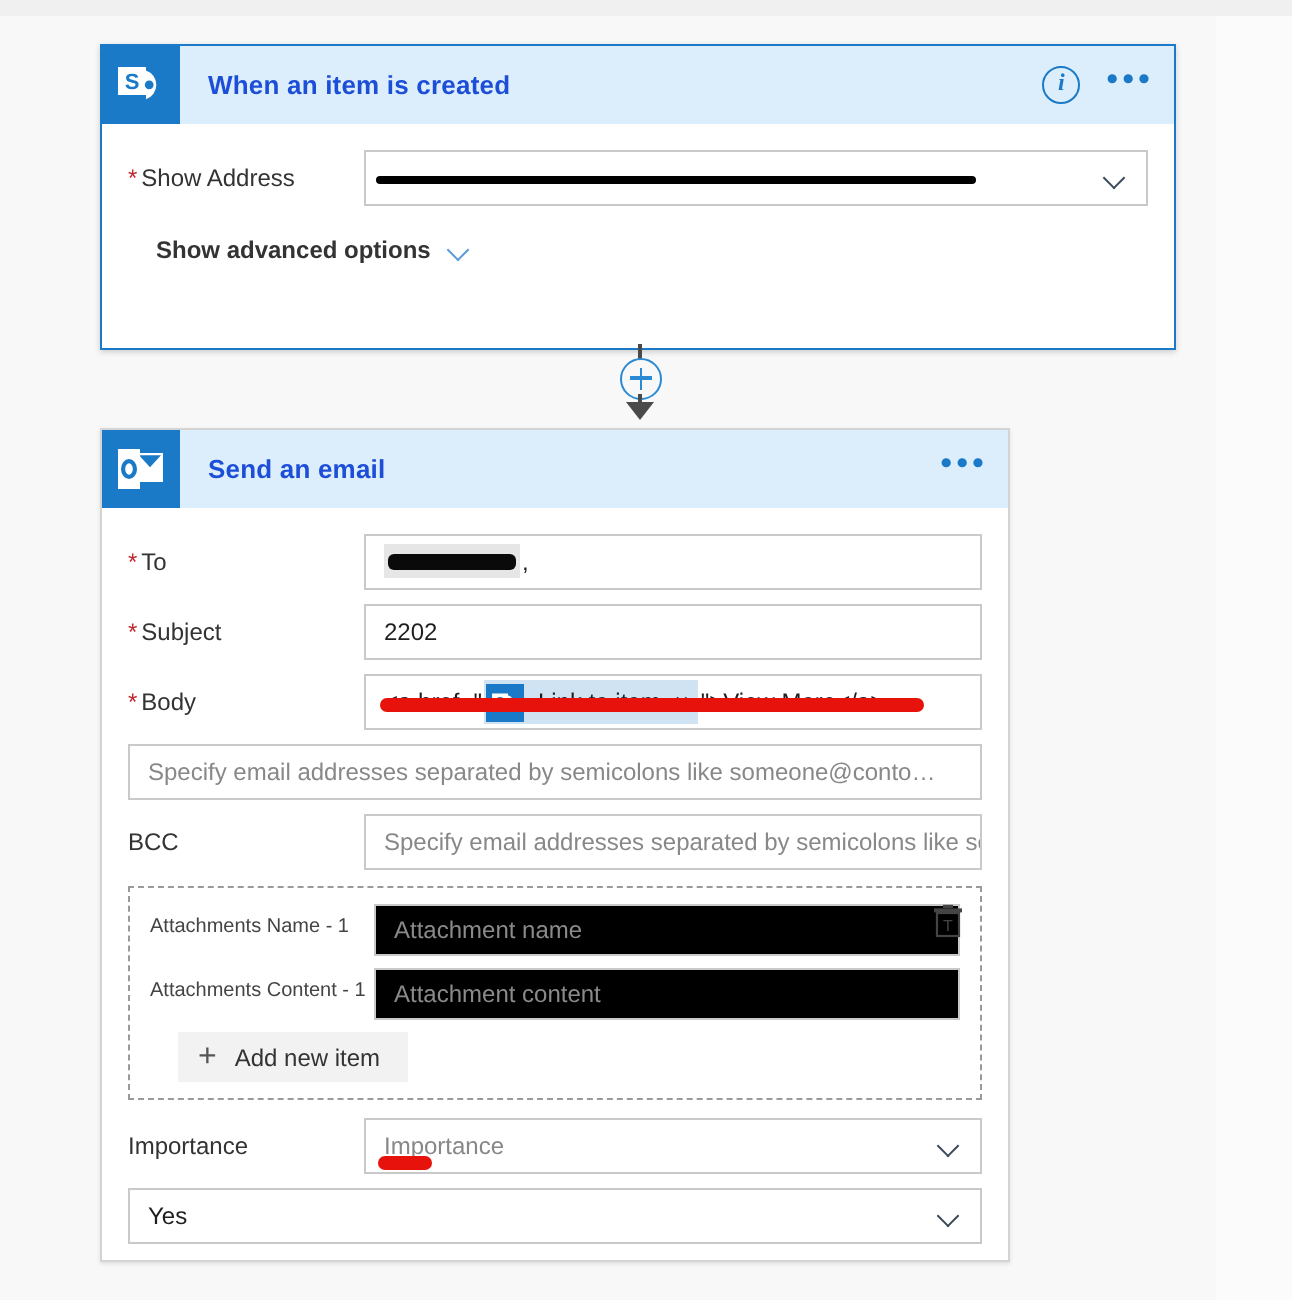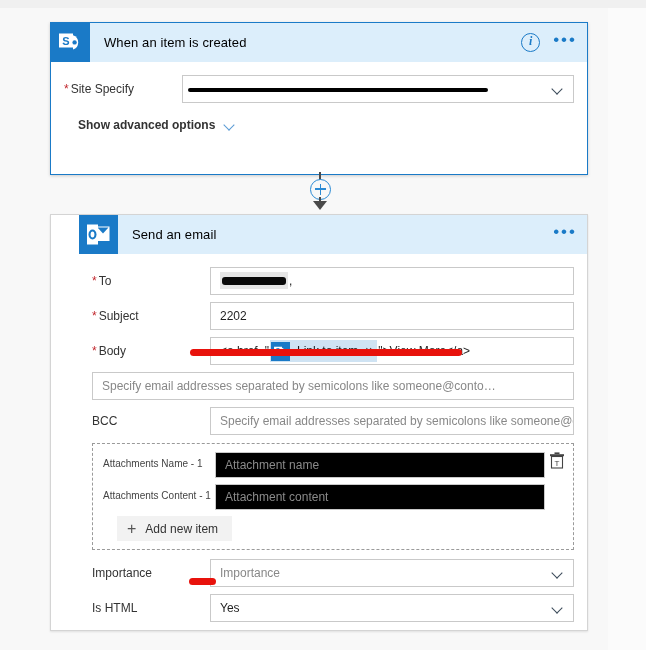--- a/index.html
+++ b/index.html
@@ -71,22 +71,23 @@
   }
   
   .ol-glyph {
     position: absolute;
     left: 8px; top: 9px;
     width: 24px; height: 21px;
   }
   .card-title {
     margin-left: 14px;
     font-size: 13px;
-    color: #000000;
+    color: #1d4ed8;
     letter-spacing: .1px;
+    font-weight: bold;
   }
   .header-actions {
     position: absolute;
     right: 10px;
     top: 0;
     height: 39px;
     display: flex;
     align-items: center;
     gap: 13px;
   }
@@ -399,21 +400,21 @@
     <div class="header-actions">
       <div class="info-icon">i</div>
       <div class="ellipsis">•••</div>
     </div>
   </div>
 
   <div class="card-body" style="padding:13px 13px 0 13px;">
 
     <div class="row">
       <div class="row-label">
-        <span class="req">*</span><span>Site Specify</span>
+        <span class="req">*</span><span>Show Address</span>
       </div>
       <div class="field">
         <span class="redact-strike" style="width:300px;"></span>
         <span class="chev"></span>
       </div>
     </div>
 
 
     <div class="adv-toggle" style="margin-top:15px;">
       <span>Show advanced options</span>
@@ -423,21 +424,21 @@
   </div>
 </div>
 
 <div class="connector">
   <div class="conn-line-top"></div>
   <div class="plus-circle"></div>
   <div class="conn-line-bot"></div>
   <div class="arrow-head"></div>
 </div>
 
-<div class="card plain" style="left:50px; top:214px; width:538px; height:417px;padding-left:28px;">
+<div class="card plain" style="left:50px; top:214px; width:455px; height:417px;">
 
   <div class="card-header">
     <div class="conn-icon">
       <svg class="ol-glyph" viewBox="0 0 24 21" xmlns="http://www.w3.org/2000/svg">
         <rect x="9.5" y="2.5" width="13" height="14.5" fill="#ffffff"></rect>
         <path d="M10.5 3.6 L21.5 3.6 L16 9.6 Z" fill="#1a7ac7"></path>
         <rect x="0" y="0.5" width="11" height="20" fill="#ffffff"></rect>
         <ellipse cx="5.5" cy="10.5" rx="4" ry="5" fill="#1a7ac7"></ellipse>
         <ellipse cx="5.5" cy="10.5" rx="1.9" ry="2.9" fill="#ffffff"></ellipse>
       </svg>
@@ -529,23 +530,20 @@
       <div class="row-label">
         <span>Importance</span>
       </div>
       <div class="field placeholder">
         <span>Importance</span>
         <span class="chev"></span>
       </div>
     </div>
 
     <div class="row">
-      <div class="row-label">
-        <span>Is HTML</span>
-      </div>
       <div class="field">
         <span>Yes</span>
         <span class="chev"></span>
       </div>
     </div>
 
   </div>
 </div>
 
 <div class="annot" style="left:190px; top:349px; width:272px; height:7px;"></div>

